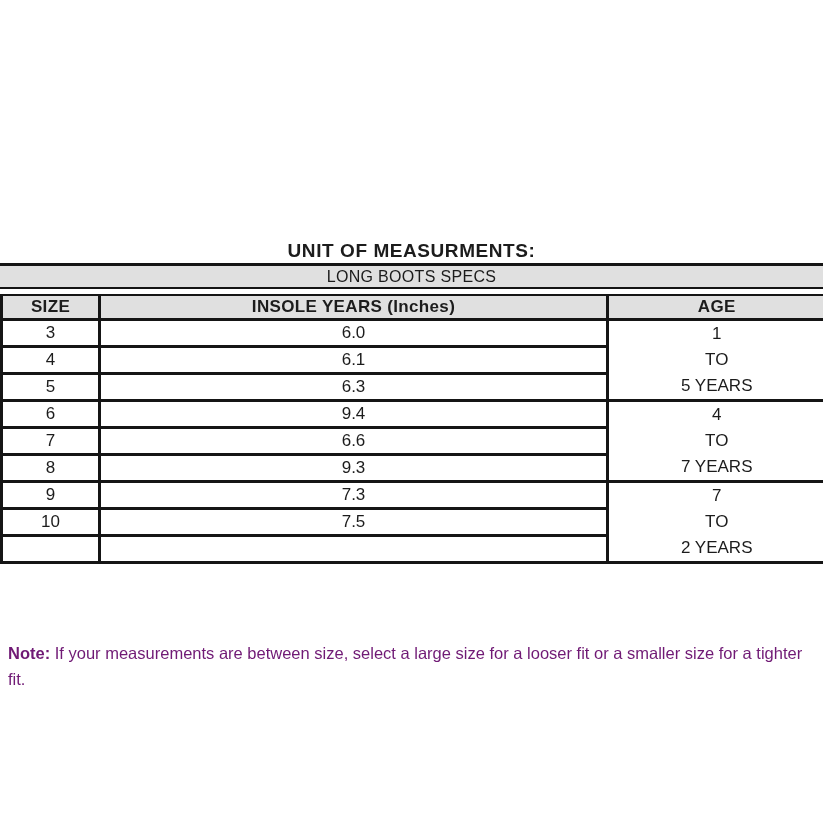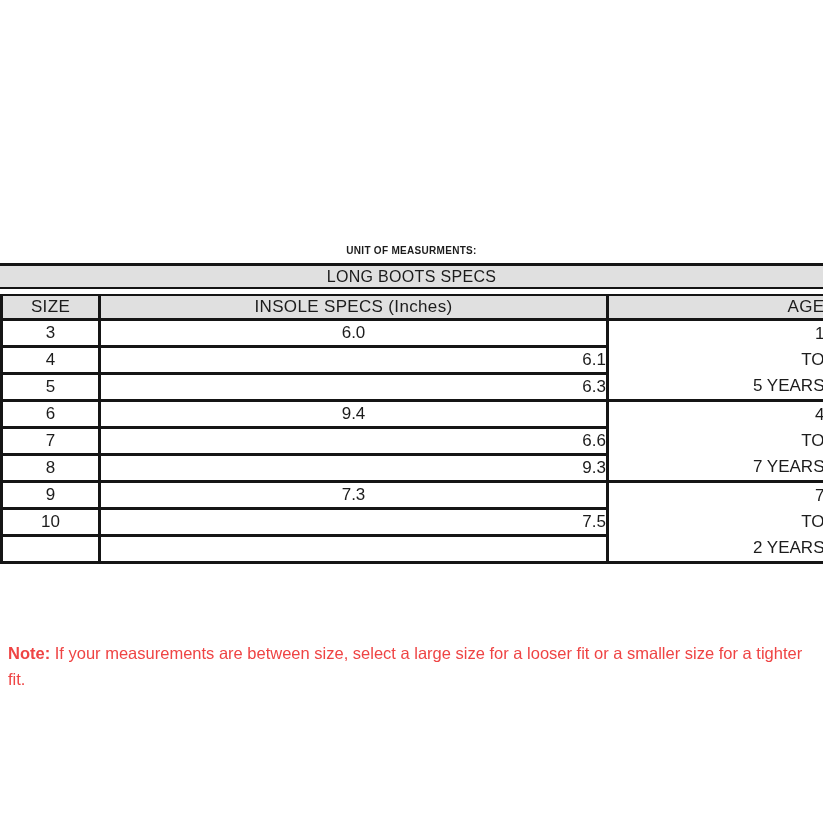--- a/index.html
+++ b/index.html
@@ -16,21 +16,21 @@
   body {
     width: 823px;
     height: 823px;
     font-family: "Liberation Sans", sans-serif;
     color: var(--text);
     overflow: hidden;
   }
   .page-title {
     margin-top: 242px;
     text-align: center;
-    font-size: 10px;
+    font-size: 19px;
     font-weight: 700;
     letter-spacing: 0.03em;
     line-height: 18px;
     color: var(--text);
   }
   .specs-band {
     margin-top: 3px;
     background: var(--header-bg);
     border-top: 3px solid var(--border);
     border-bottom: 2px solid var(--border);
@@ -58,45 +58,44 @@
     vertical-align: middle;
     font-size: 17px;
     color: var(--text);
     padding: 0;
     overflow: hidden;
   }
   .size-chart th {
     background: var(--header-bg);
     border-top-width: 2px;
     height: 24px;
-    font-weight: 400;
+    font-weight: 700;
     letter-spacing: 0.02em;
   }
   .size-chart td {
     height: 26px;
     font-weight: 400;
   }
   .size-chart th:last-child,
   .size-chart td:last-child {
     border-right: none;
-    text-align: right;
   }
   .size-chart th:first-child,
   .size-chart td:first-child {
     border-left-width: 3px;
   }
   td.age-cell div {
     height: 26px;
     line-height: 26px;
   }
   .note {
     margin: 76px 12px 0 8px;
     font-size: 16.5px;
     line-height: 26px;
-    color: #ef4444;
+    color: #701a75;
   }
   .note .note-label {
     font-weight: 700;
   }
 </style>
 </head>
 <body>
 
 <div class="page-title">UNIT OF MEASURMENTS:</div>
 
@@ -105,21 +104,21 @@
 
 <table class="size-chart">
   <colgroup>
     <col style="width:98px">
     <col style="width:508px">
     <col style="width:217px">
   </colgroup>
   <thead>
     <tr>
       <th>SIZE</th>
-      <th>INSOLE SPECS (Inches)</th>
+      <th>INSOLE YEARS (Inches)</th>
       <th>AGE</th>
     </tr>
   </thead>
   <tbody>
     <tr>
       <td>3</td>
       <td>6.0</td>
       <td class="age-cell" rowspan="3">
         <div>1</div>
         <div>TO</div>

